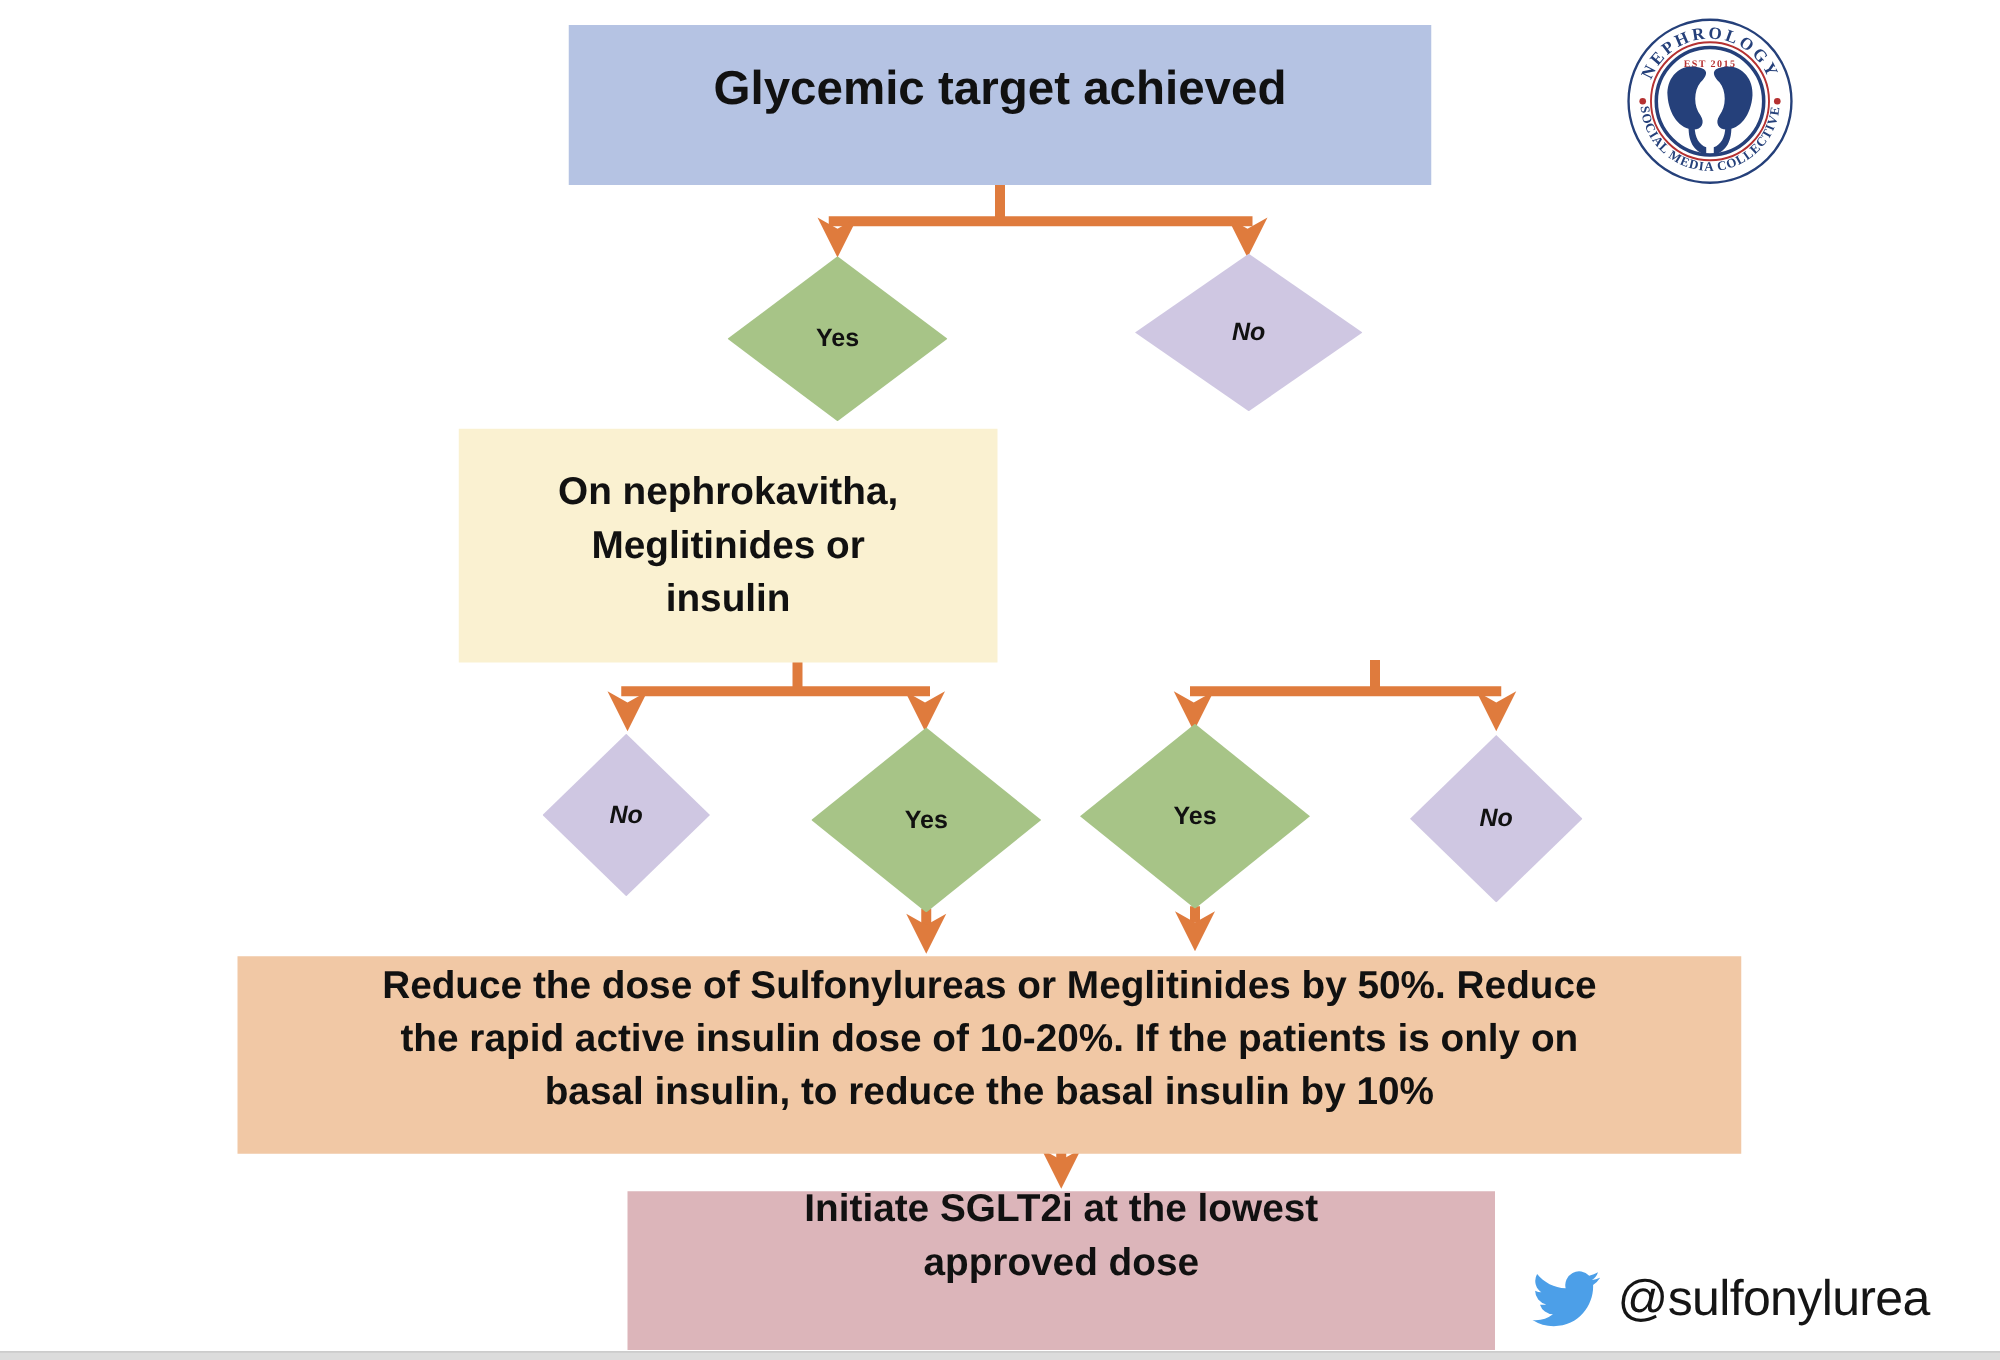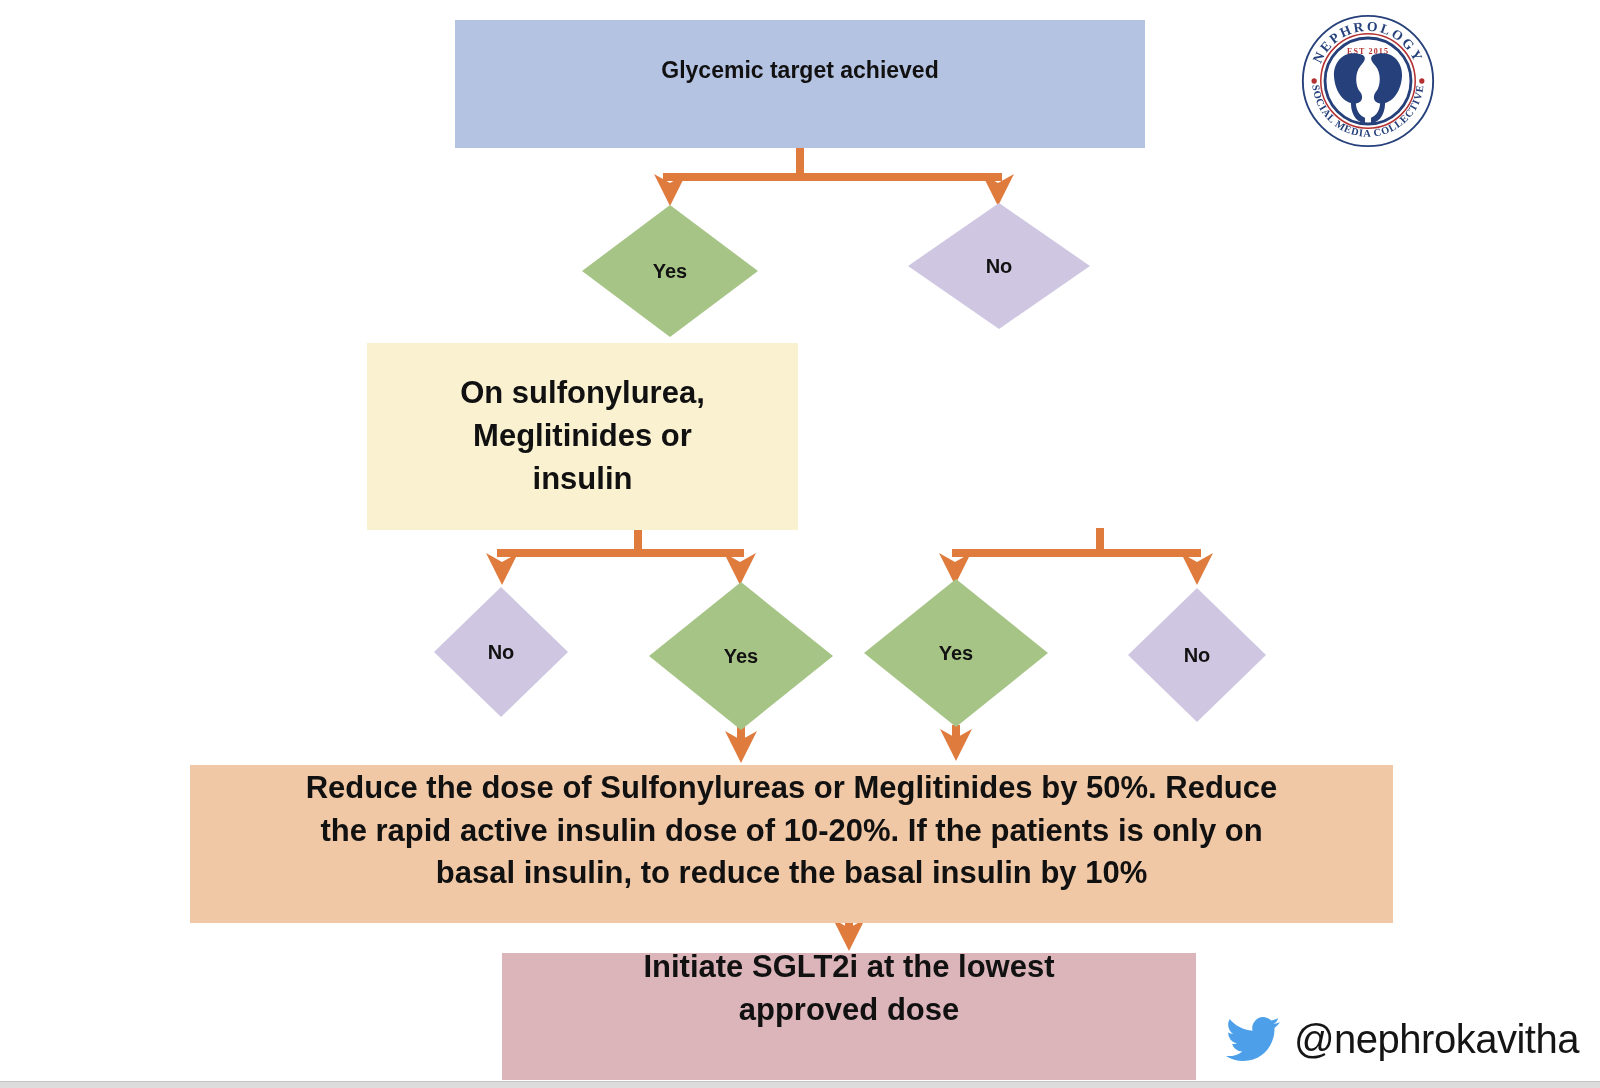--- a/index.html
+++ b/index.html
@@ -20,30 +20,30 @@
   .canvas{
     position:relative;width:1600px;height:1088px;background:#ffffff;overflow:hidden;
     font-family:"Liberation Sans","DejaVu Sans",sans-serif;color:#111;
   }
   .connectors{position:absolute;left:0;top:0;width:1600px;height:1088px;pointer-events:none;}
   .node{
     position:absolute;display:flex;align-items:center;justify-content:center;
     text-align:center;font-weight:bold;white-space:pre-line;
   }
   .rect{font-size:31px;line-height:1.38;}
-  .root-box{background:var(--root-box);font-size:23px;}
+  .root-box{background:var(--root-box);font-size:38px;}
   .question-box{background:var(--question-box);}
   .action-box{background:var(--action-box);}
   .final-box{background:var(--final-box);}
   .diamond{
     clip-path:polygon(50% 0,100% 50%,50% 100%,0 50%);
     font-size:20px;
   }
   .diamond.green{background:var(--yes-diamond);}
-  .diamond.purple{background:var(--no-diamond);}
+  .diamond.purple{background:var(--no-diamond);font-style:italic;}
   .logo{position:absolute;left:1300px;top:13px;width:136px;height:136px;}
   .footer{
     position:absolute;left:1222px;top:1012px;display:flex;align-items:center;gap:10px;
   }
   .footer .bird{width:62px;height:54px;}
   .footer .handle{
     font-family:"Liberation Sans","DejaVu Sans",sans-serif;
     font-size:40px;font-weight:normal;color:#151515;letter-spacing:-0.5px;
   }
   .edge-bar{
@@ -120,21 +120,21 @@
   </svg>
 
   <div class="node diamond green" style="left:582px;top:205px;width:176px;height:132px;">
     <span>Yes</span>
   </div>
   <div class="node diamond purple" style="left:908px;top:203px;width:182px;height:126px;">
     <span>No</span>
   </div>
 
   <div class="node rect question-box" style="left:367px;top:343px;width:431px;height:187px;">
-    <span>On sulfonylurea,
+    <span>On nephrokavitha,
 Meglitinides or
 insulin</span>
   </div>
 
   <div class="node diamond purple" style="left:434px;top:587px;width:134px;height:130px;">
     <span>No</span>
   </div>
   <div class="node diamond green" style="left:649px;top:582px;width:184px;height:148px;">
     <span>Yes</span>
   </div>
@@ -153,18 +153,18 @@
 
   <div class="node rect final-box" style="left:502px;top:953px;width:694px;height:127px;padding-bottom:56px;">
     <span>Initiate SGLT2i at the lowest
 approved dose</span>
   </div>
 
   <div class="footer">
     <svg class="bird" viewBox="0 0 24 24">
       <path fill="var(--twitter-blue)" d="M23.953 4.57a10 10 0 01-2.825.775 4.958 4.958 0 002.163-2.723c-.951.555-2.005.959-3.127 1.184a4.92 4.92 0 00-8.384 4.482C7.69 8.095 4.067 6.13 1.64 3.162a4.822 4.822 0 00-.666 2.475c0 1.71.87 3.213 2.188 4.096a4.904 4.904 0 01-2.228-.616v.06a4.923 4.923 0 003.946 4.827 4.996 4.996 0 01-2.212.085 4.936 4.936 0 004.604 3.417 9.867 9.867 0 01-6.102 2.105c-.39 0-.779-.023-1.17-.067a13.995 13.995 0 007.557 2.209c9.053 0 13.998-7.496 13.998-13.985 0-.21 0-.42-.015-.63A9.935 9.935 0 0024 4.59z"></path>
     </svg>
-    <span class="handle">@nephrokavitha</span>
+    <span class="handle">@sulfonylurea</span>
   </div>
 
   <div class="edge-bar"></div>
 
 </div>
 
 </body></html>

